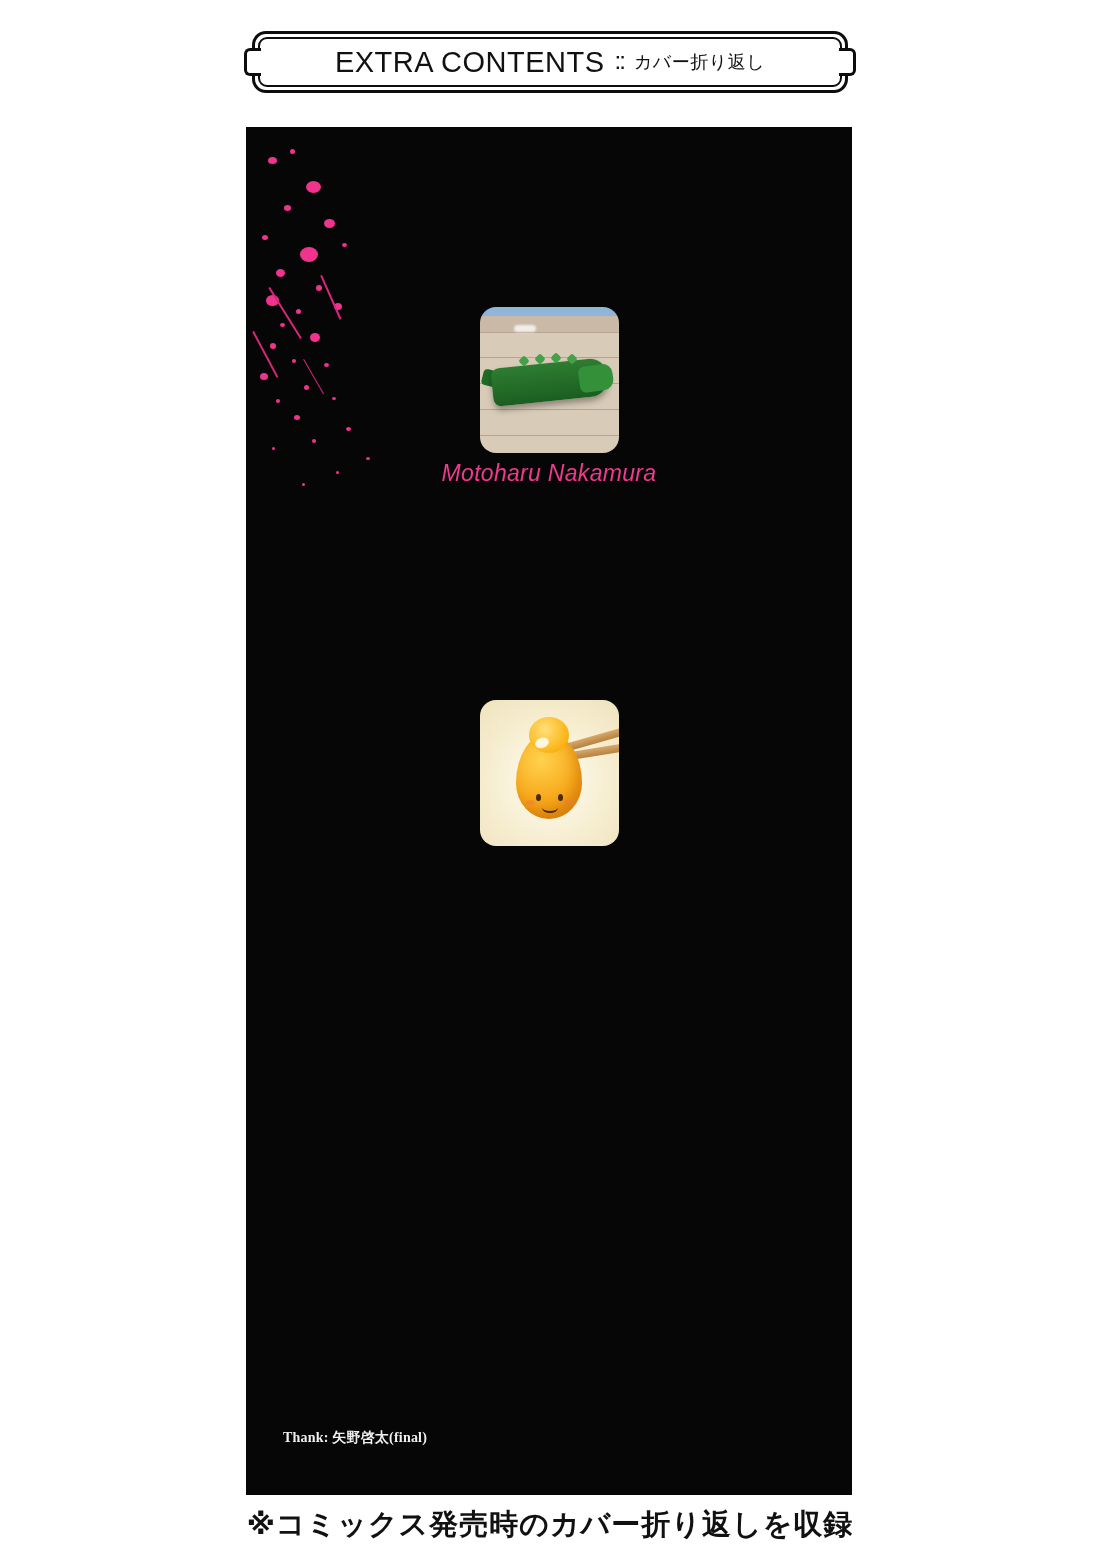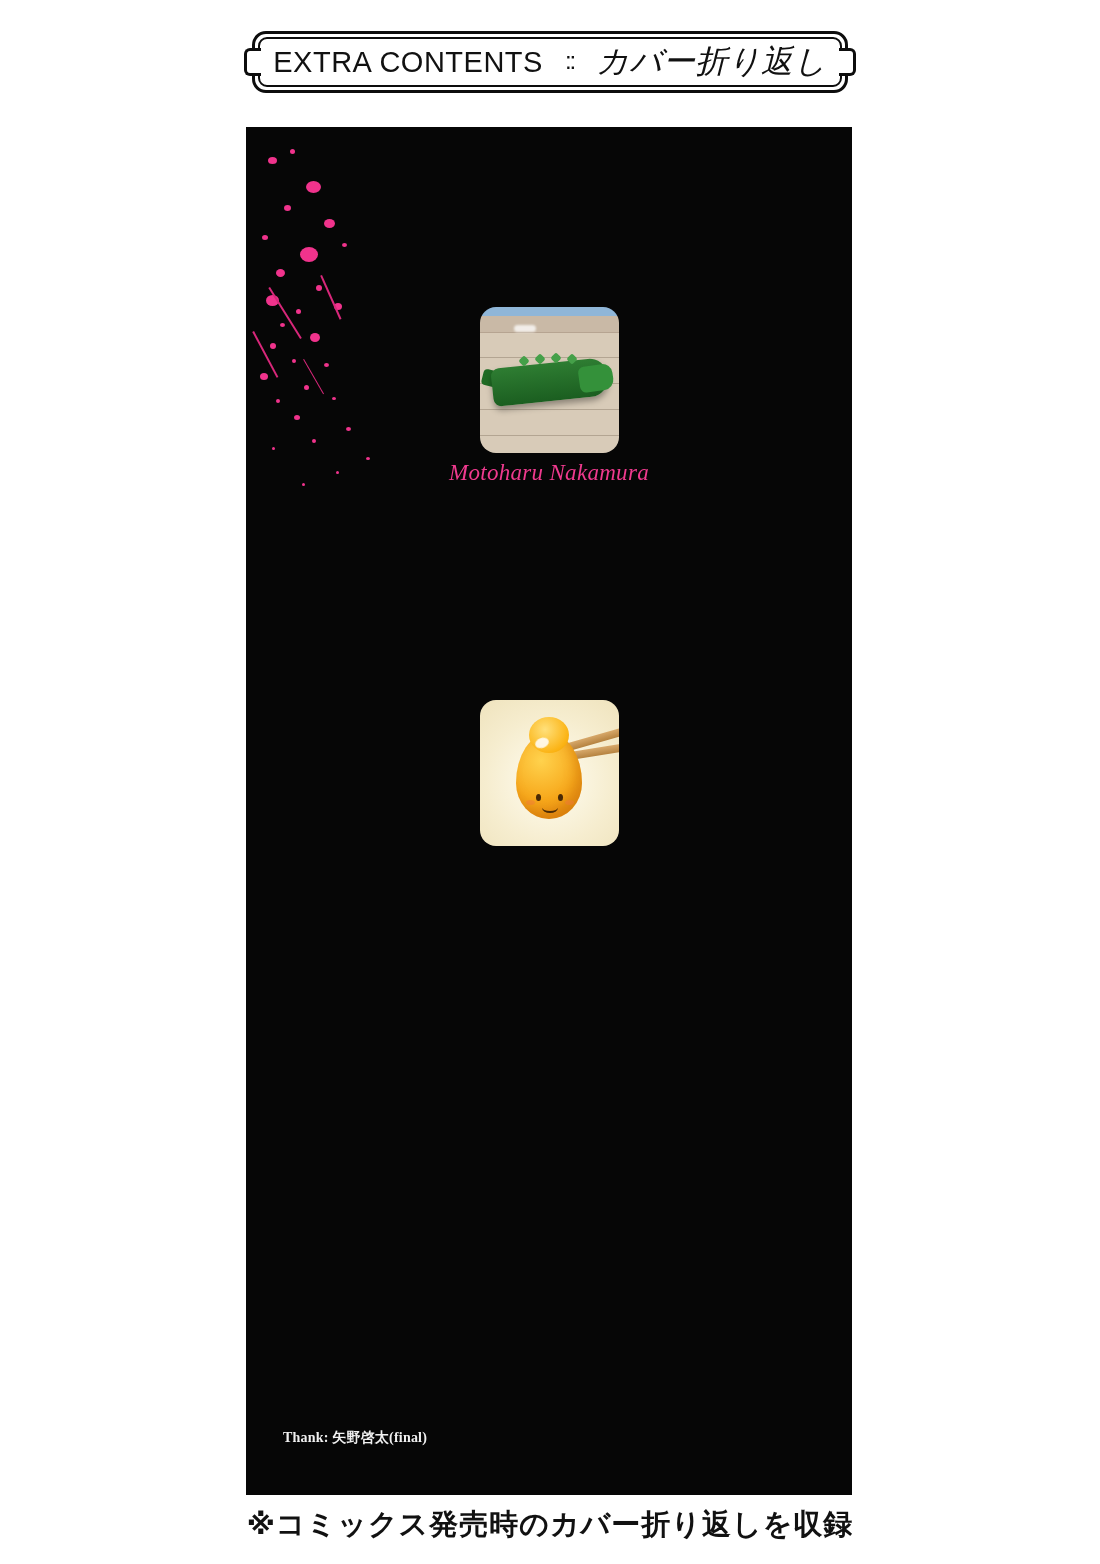--- a/index.html
+++ b/index.html
@@ -52,41 +52,40 @@
   }
   #header-banner .notch.left { left: -8px; border-left: 3px solid #0d0d0d; border-radius: 6px 0 0 6px;}
   #header-banner .notch.right { right: -8px; border-right: 3px solid #0d0d0d; border-radius: 0 6px 6px 0;}
 
   #header-title {
     position: absolute;
     inset: 0;
     display: flex;
     align-items: center;
     justify-content: center;
-    gap: 22px;
+    gap: 10px;
     font-family: "Liberation Sans", sans-serif;
     font-size: 29px;
     letter-spacing: 0.5px;
     color: #111111;
     white-space: nowrap;
   }
   #header-title .en {
     font-family: "Liberation Sans", sans-serif;
     font-weight: 400;
     font-size: 29px;
   }
   #header-title .sep {
     font-size: 24px;
     letter-spacing: -2px;
     transform: translateY(-1px);
   }
   #header-title .jp {
     font-family: "DejaVu Sans", sans-serif;
-    font-size: 32px;
-    font-style: italic;
+    font-size: 18px;
   }
 
   
   #cover-panel {
     position: absolute;
     left: 246px;
     top: 127px;
     width: 606px;
     height: 1368px;
     background: #060606;
@@ -222,21 +221,21 @@
 
   .role-label {
     margin-top: 17px;
     font-family: "Liberation Sans", sans-serif;
     font-size: 12.5px;
     letter-spacing: 1px;
     color: #ec2e86;
   }
   .person-name {
     margin-top: 7px;
-    font-family: Liberation Serif, serif;
+    font-family: Liberation Sans, sans-serif;
     font-style: italic;
     font-size: 23px;
     color: #ef3a8e;
     letter-spacing: .3px;
   }
   .message {
     margin: 0 auto;
     margin-top: 22px;
     width: 232px;
     text-align: left;

